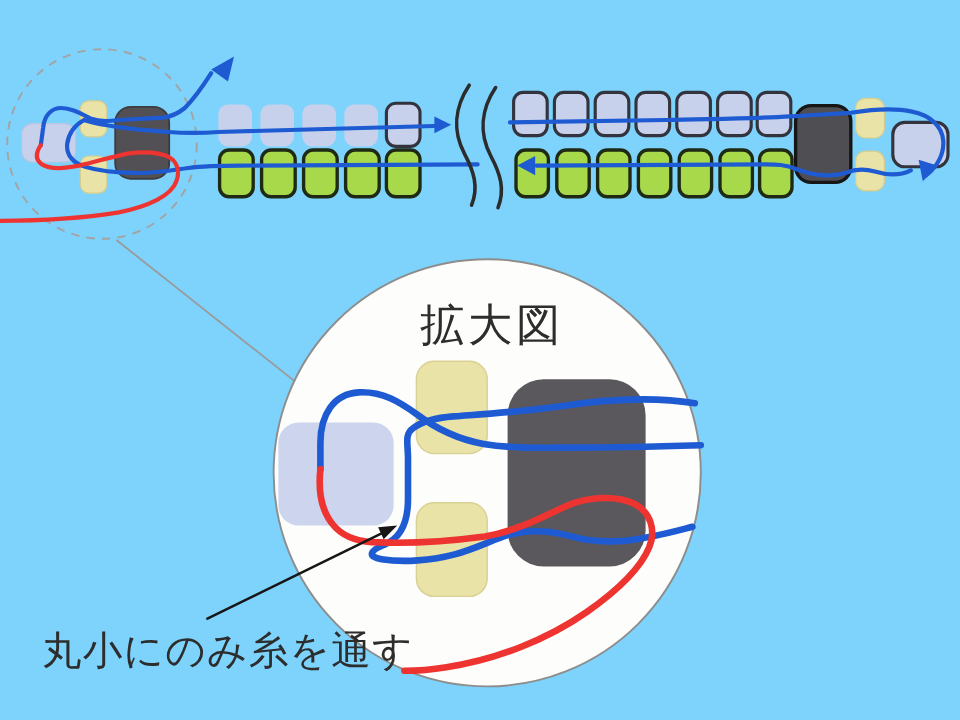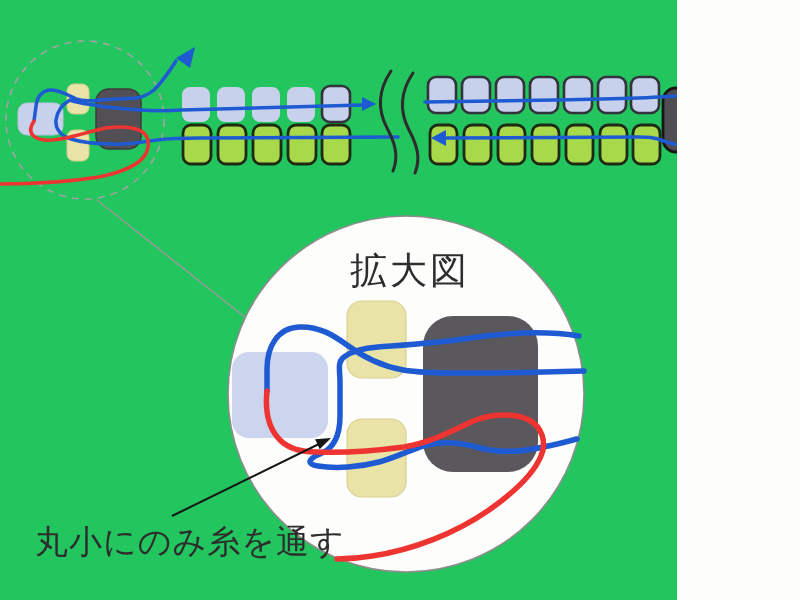--- a/index.html
+++ b/index.html
@@ -1,16 +1,16 @@
 <!DOCTYPE html>
 <html><head>
 <meta charset="utf-8">
 <style>
   html,body{margin:0;padding:0;background:#fcfcf9;}
-  .stage{position:relative;width:677px;height:600px;background:#22c55e;overflow:hidden;
+  .stage{position:relative;width:800px;height:600px;background:#7dd3fc;overflow:hidden;
          font-family:"Liberation Sans","DejaVu Sans",sans-serif;}
   svg{display:block}
   .bead-blue{fill:#c8d1ec;}
   .bead-blue-soft{fill:#c8d1ec;stroke:#b9c3e2;stroke-width:1;}
   .bead-blue-outl{fill:#c8d1ec;stroke:#33333d;stroke-width:2.6;}
   .bead-green{fill:#a8d94b;stroke:#1f2a14;stroke-width:2.8;}
   .bead-yellow{fill:#e9e3a8;stroke:#d5cd8e;stroke-width:1;}
   .bead-dark{fill:#525055;stroke:#3c3b3f;stroke-width:1.5;}
   .bead-dark-outl{fill:#4f4e53;stroke:#161616;stroke-width:2.8;}
   .bead-dark-big{fill:#5a585c;stroke:none;}

